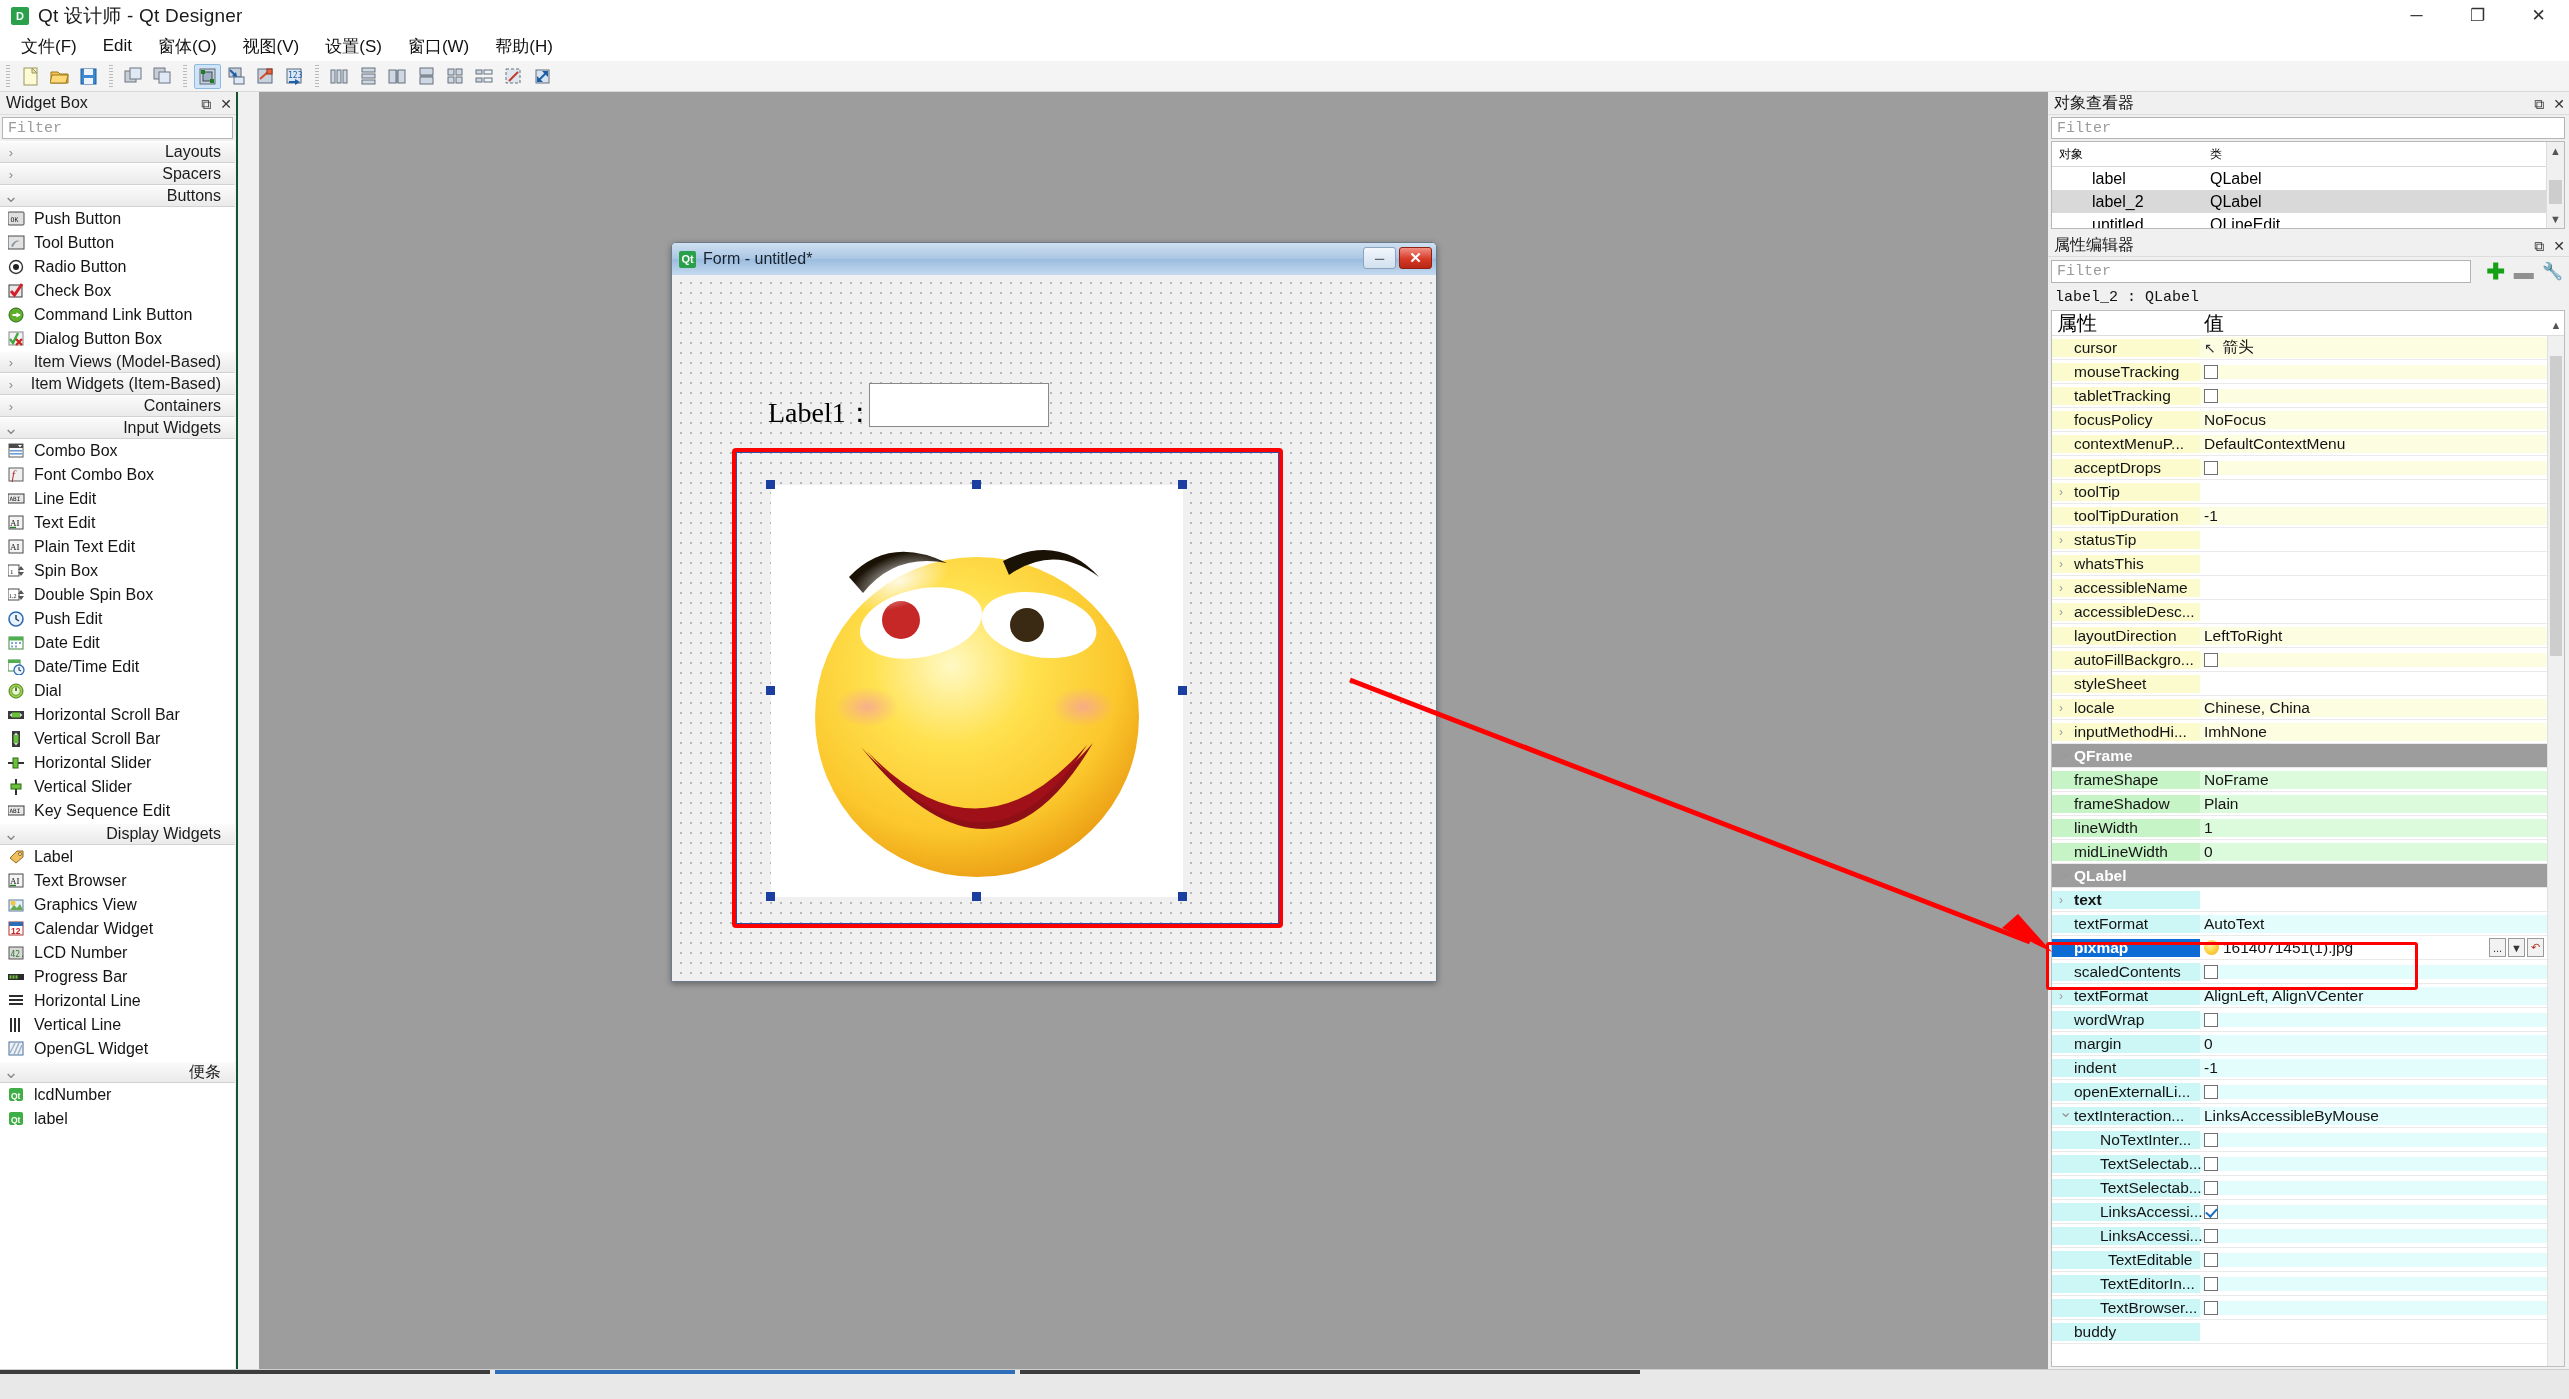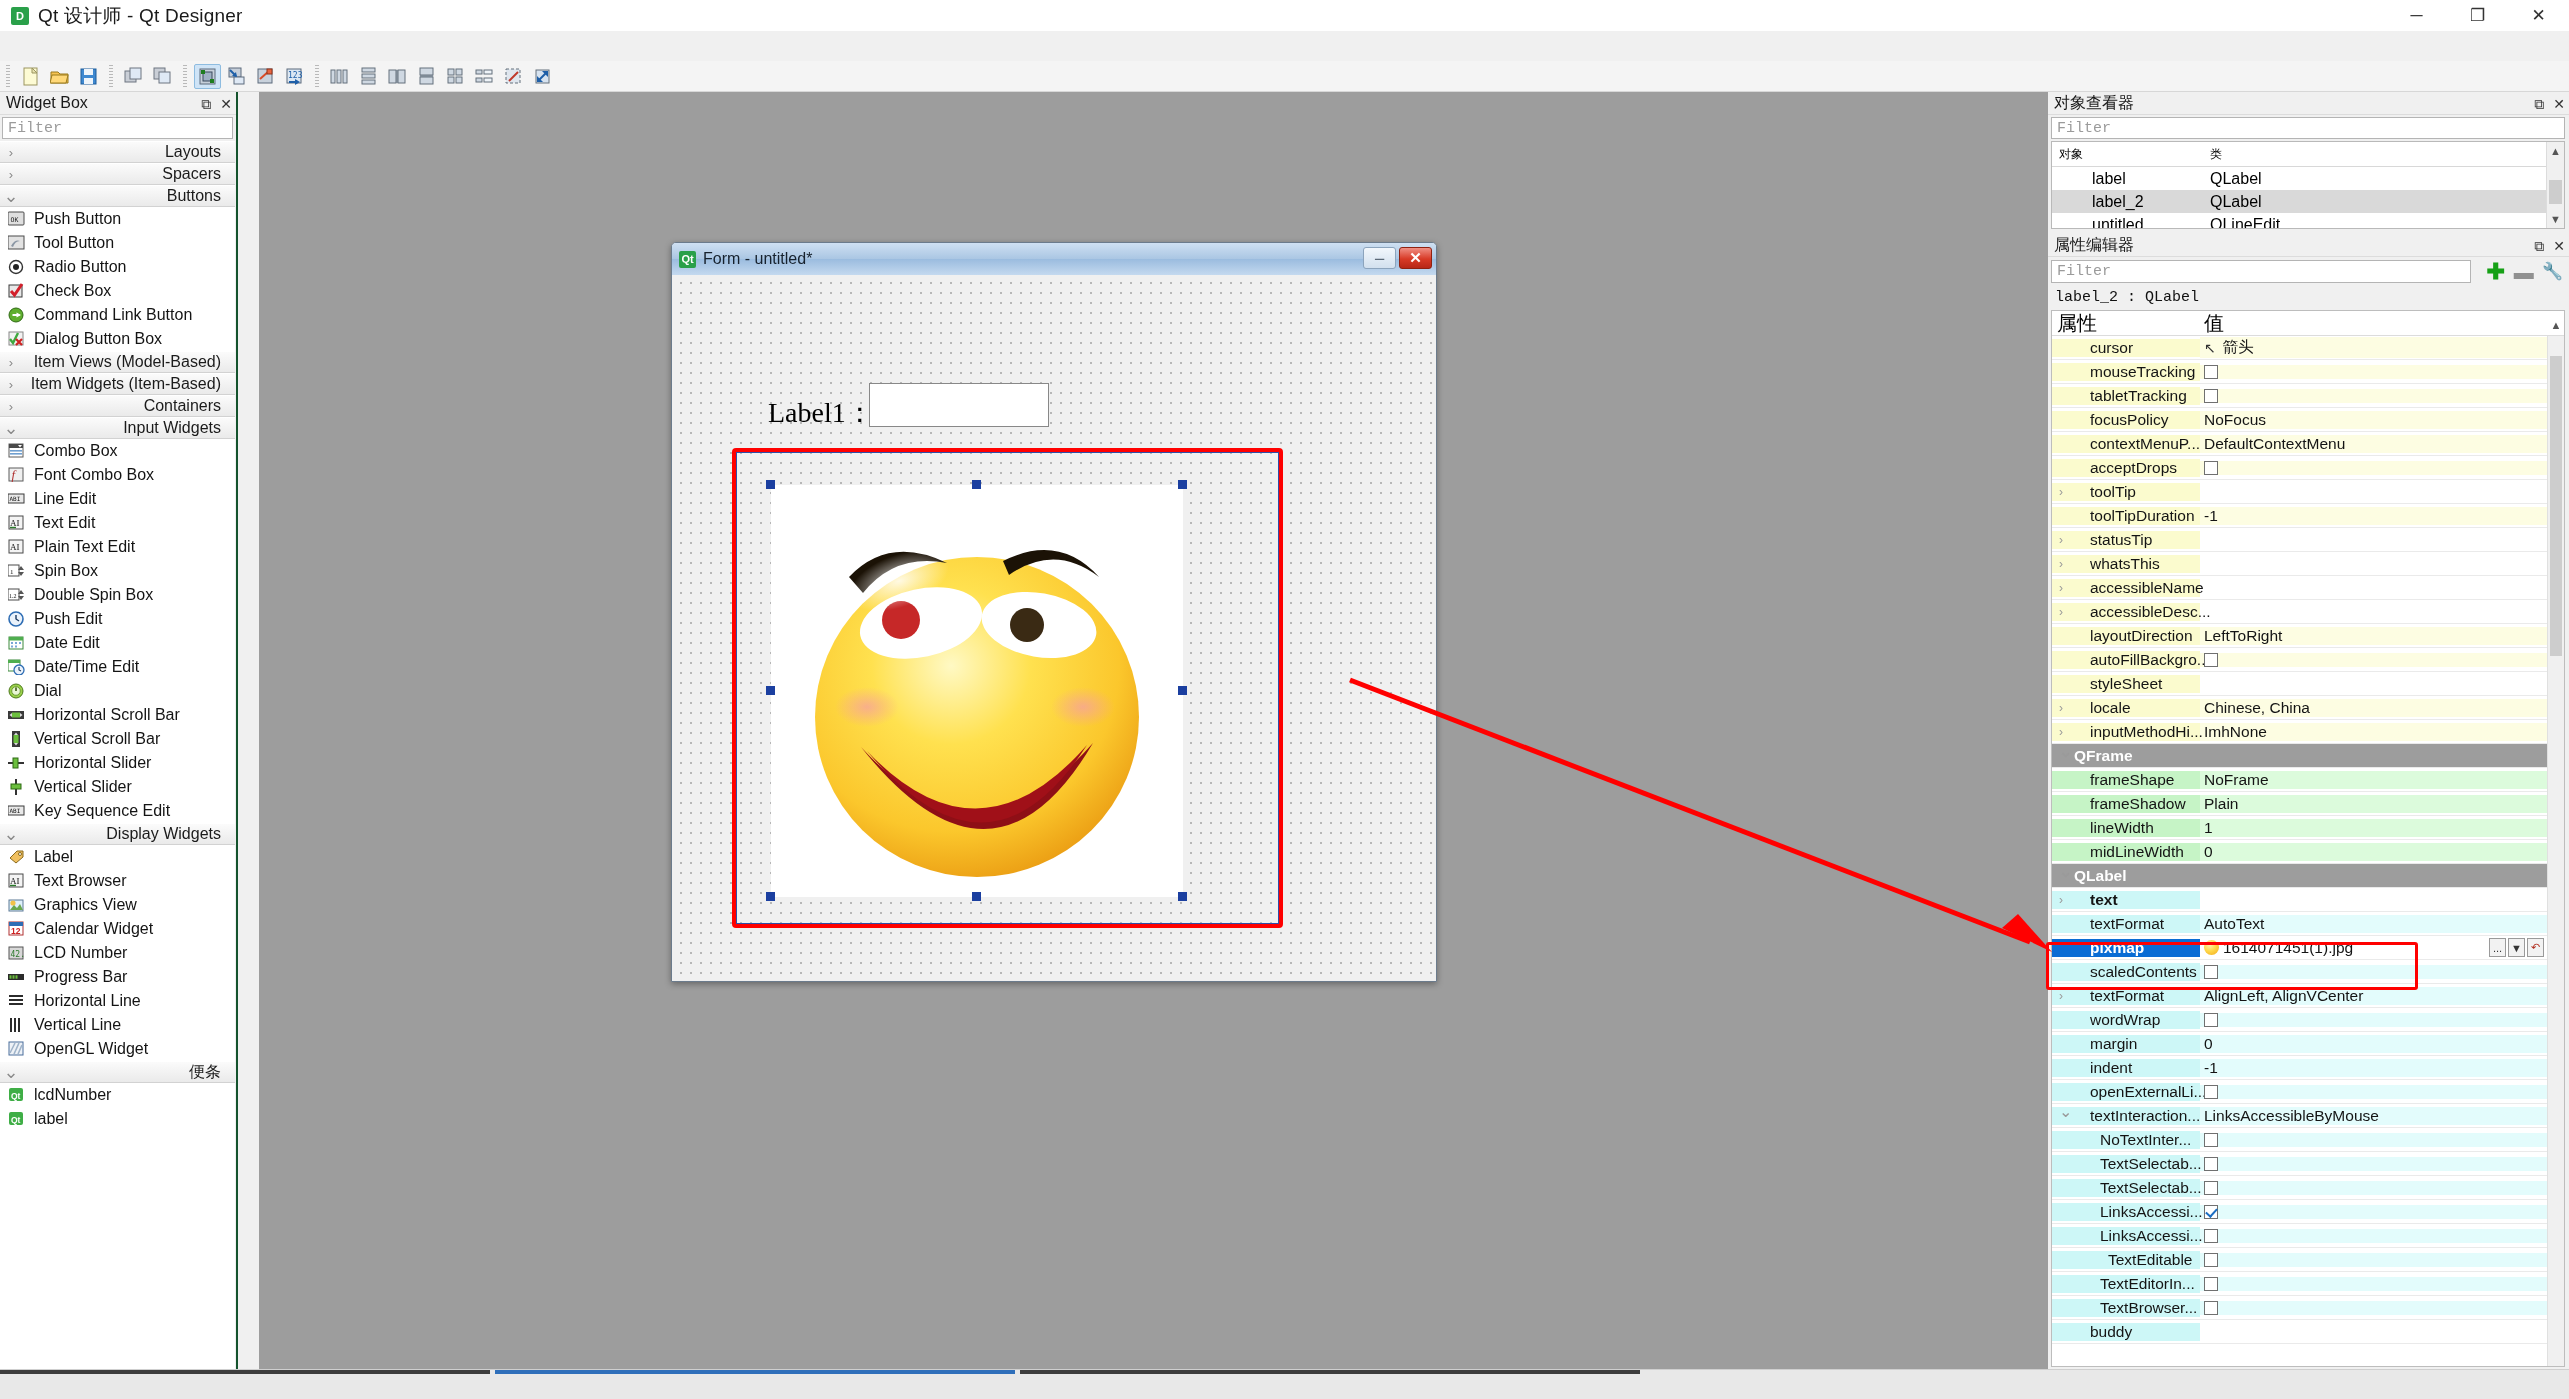--- a/index.html
+++ b/index.html
@@ -177,21 +177,21 @@
   .pe-objline {
     position: absolute; left: 3px; right: 4px; top: 52px; height: 22px;
     background: #f0f0f0; font-family: "Liberation Mono", monospace; font-size: 15px;
     display: flex; align-items: center; padding-left: 4px; color: #111;
   }
   .pe-table { position: absolute; left: 3px; right: 4px; top: 76px; bottom: 2px; background: #fff; border: 1px solid #bdbdbd; overflow: hidden; }
   .pe-hdr { display: flex; height: 25px; background: #fff; border-bottom: 1px solid #dcdcdc; font-size: 20px; }
   .pe-hdr .pc1 { width: 148px; padding-left: 5px; display: flex; align-items: center; }
   .pe-hdr .pc2 { flex: 1; display: flex; align-items: center; padding-left: 4px; }
   .pe-row { display: flex; height: 24px; font-size: 15.5px; align-items: center; border-bottom: 1px solid #eaeaea; }
-  .pe-row .pc1 { width: 148px; display: flex; align-items: center; padding-left: 38px; color: #141414; position: relative; }
+  .pe-row .pc1 { width: 148px; display: flex; align-items: center; padding-left: 22px; color: #141414; position: relative; }
   .pe-row .pc1 .exp { position: absolute; left: 7px; color: #9a9a9a; font-size: 12px; }
   .pe-row .pc2 { flex: 1; display: flex; align-items: center; padding-left: 4px; color: #141414; }
   .pe-row.grp {
     background: #9d9d9d; color: #fff; font-weight: bold; height: 24px;
   }
   .pe-row.grp .pc1 { color: #fff; padding-left: 22px; }
   .pe-row.y .pc1 { background: #fbfbce; }
   .pe-row.y .pc2 { background: #fdfde2; }
   .pe-row.g .pc1 { background: #c6f4c6; }
   .pe-row.g .pc2 { background: #dcfbdc; }
@@ -231,20 +231,29 @@
   <div class="titlebar">
     <div class="tb-icon">D</div>
     <div class="tb-title">Qt 设计师 - Qt Designer</div>
     <div class="tb-buttons">
       <div class="tb-btn">─</div>
       <div class="tb-btn">❐</div>
       <div class="tb-btn close">✕</div>
     </div>
   </div>
 
+  <div class="menubar" id="menubar">
+      <div class="menu-item">文件(F)</div>
+      <div class="menu-item">Edit</div>
+      <div class="menu-item">窗体(O)</div>
+      <div class="menu-item">视图(V)</div>
+      <div class="menu-item">设置(S)</div>
+      <div class="menu-item">窗口(W)</div>
+      <div class="menu-item">帮助(H)</div>
+    </div>
 
   <div class="toolbar" id="toolbar">
       <div class="tgrip"></div>
       <div class="tbtn">
         <svg width="19" height="19">
           <rect x="3" y="1" width="13" height="17" fill="#fdfbd4" stroke="#9b9560"></rect>
           <path d="M11 1 L16 6 L11 6 Z" fill="#e8e3b0" stroke="#9b9560"></path>
         </svg>
       </div>
       <div class="tbtn">

